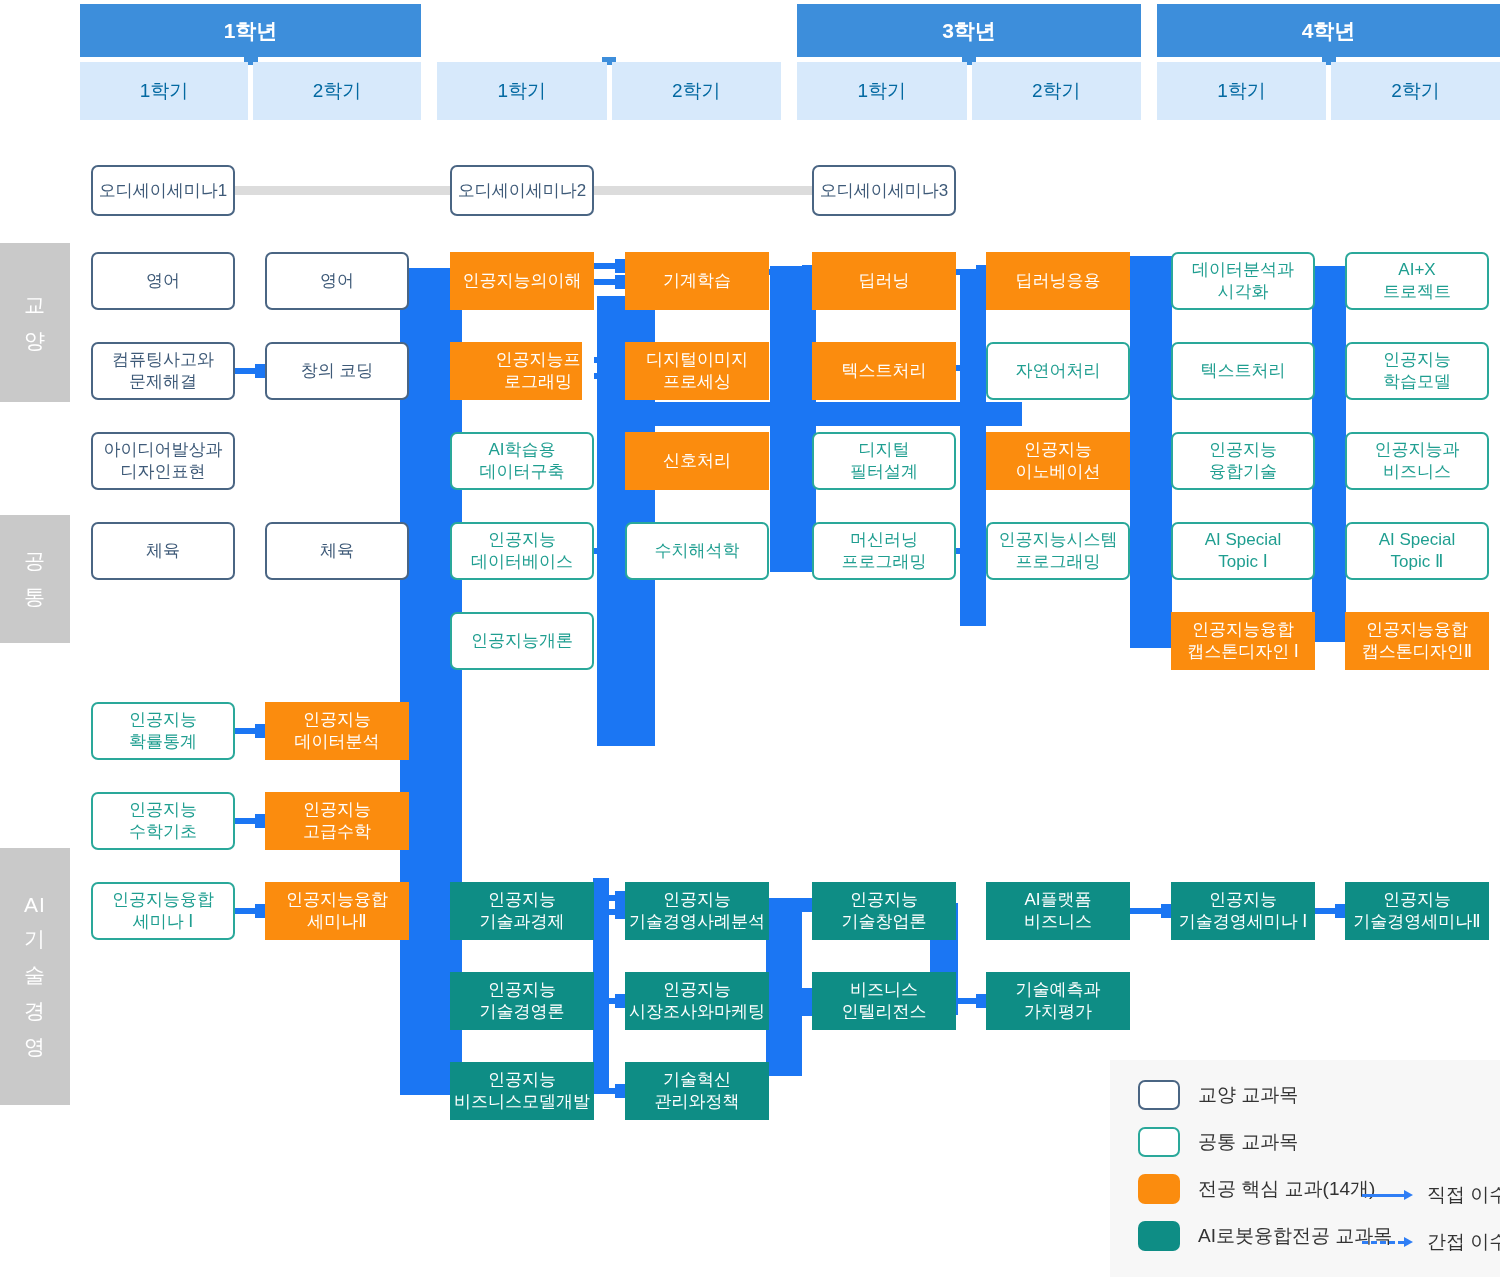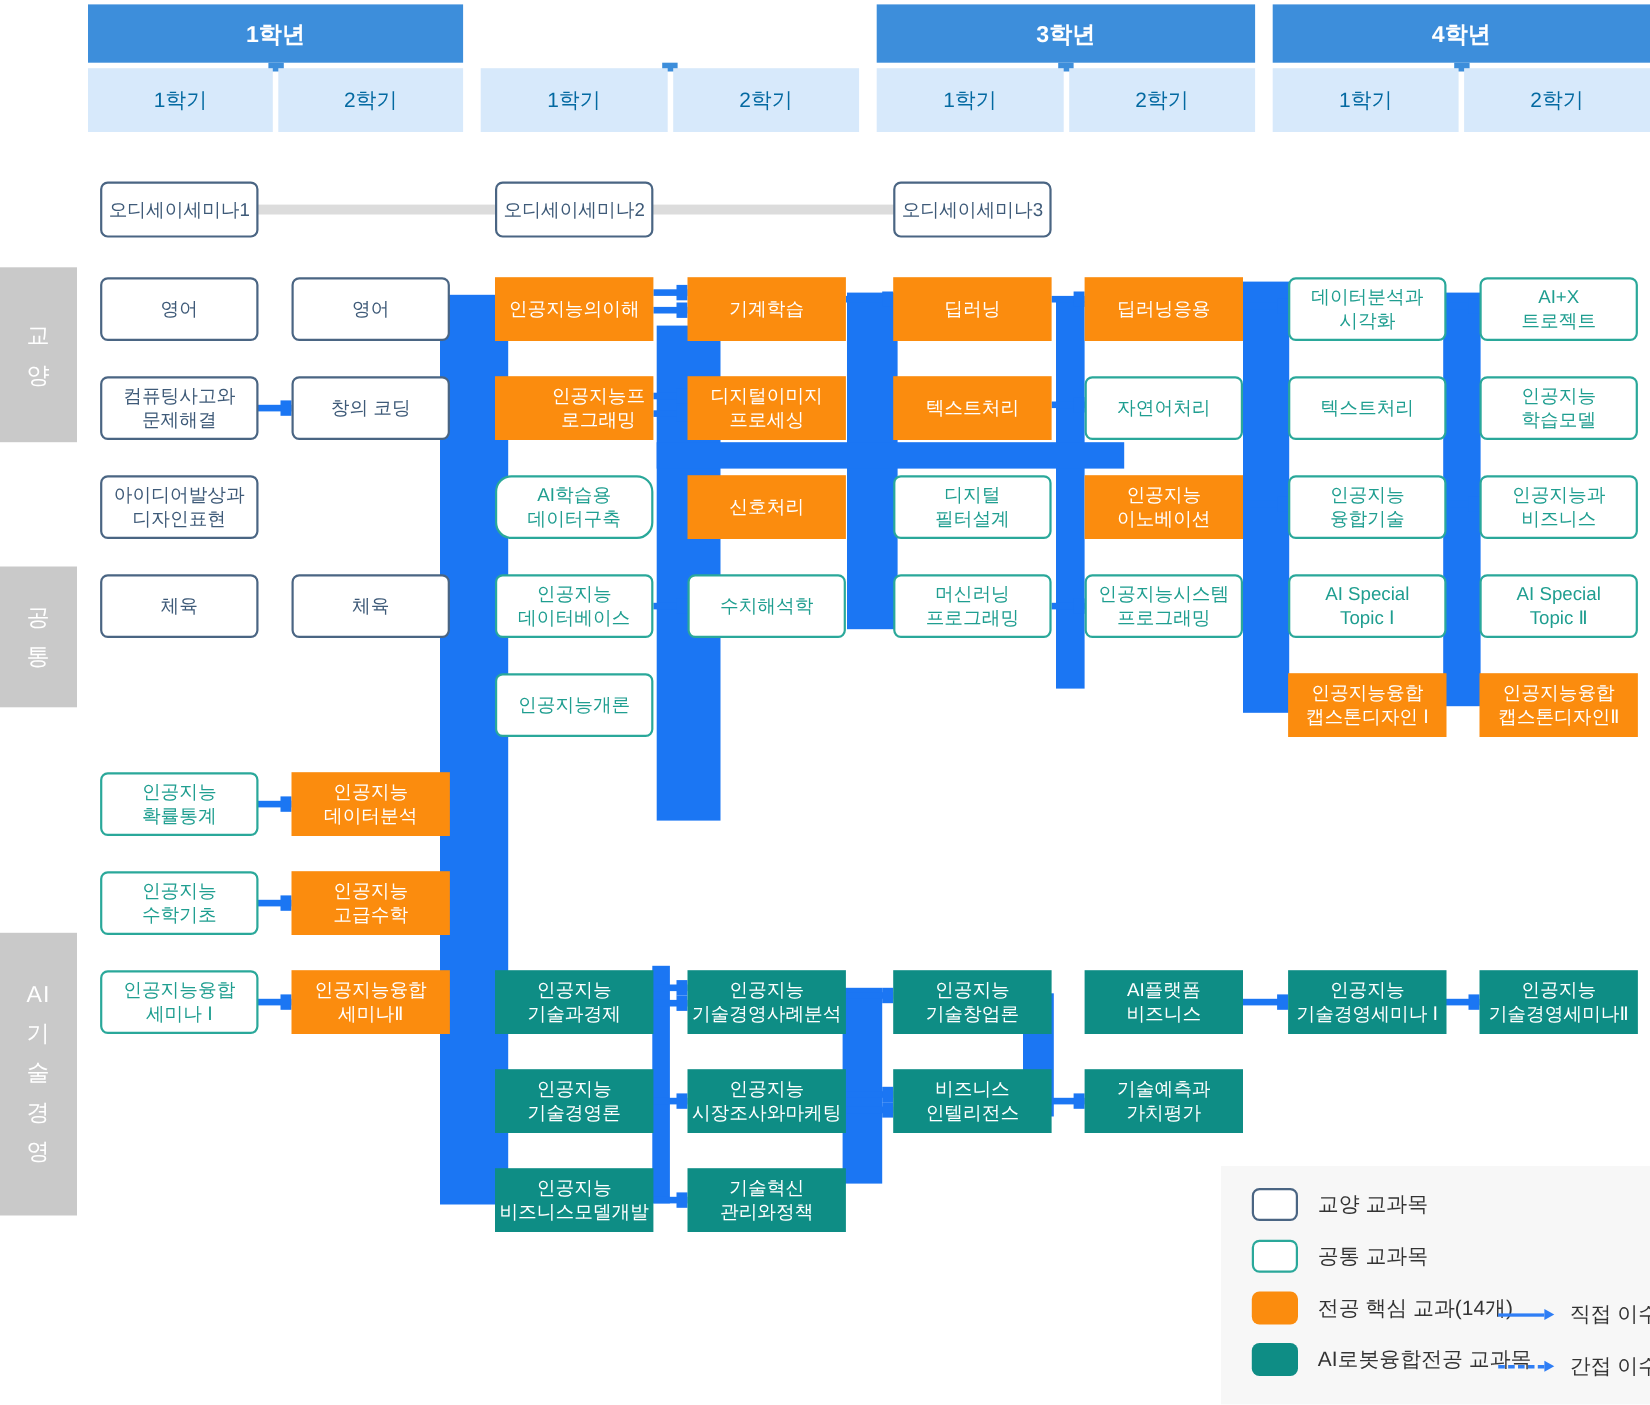--- a/index.html
+++ b/index.html
@@ -150,22 +150,22 @@
     <div class="box ge" style="left: 265px; top: 252px; width: 144px; height: 58px;">영어</div>
     <div class="box ge" style="left: 265px; top: 342px; width: 144px; height: 58px;">창의 코딩</div>
     <div class="box ge" style="left: 265px; top: 522px; width: 144px; height: 58px;">체육</div>
     <div class="box core" style="left: 265px; top: 702px; width: 144px; height: 58px;">인공지능
 데이터분석</div>
     <div class="box core" style="left: 265px; top: 792px; width: 144px; height: 58px;">인공지능
 고급수학</div>
     <div class="box core" style="left: 265px; top: 882px; width: 144px; height: 58px;">인공지능융합
 세미나Ⅱ</div>
     <div class="box core" style="left: 450px; top: 252px; width: 144px; height: 58px;">인공지능의이해</div>
-    <div class="box core" style="left: 450px; top: 342px; width: 144px; height: 58px; padding-left: 44px;">인공지능프로그래밍</div>
-    <div class="box common" style="left: 450px; top: 432px; width: 144px; height: 58px; border-radius: 15px;">AI학습용
+    <div class="box core" style="left: 450px; top: 342px; width: 132px; height: 58px; padding-left: 44px;">인공지능프로그래밍</div>
+    <div class="box common" style="left: 450px; top: 432px; width: 144px; height: 58px;">AI학습용
 데이터구축</div>
     <div class="box common" style="left: 450px; top: 522px; width: 144px; height: 58px;">인공지능
 데이터베이스</div>
     <div class="box common" style="left: 450px; top: 612px; width: 144px; height: 58px;">인공지능개론</div>
     <div class="box airobot" style="left: 450px; top: 882px; width: 144px; height: 58px;">인공지능
 기술과경제</div>
     <div class="box airobot" style="left: 450px; top: 972px; width: 144px; height: 58px;">인공지능
 기술경영론</div>
     <div class="box airobot" style="left: 450px; top: 1062px; width: 144px; height: 58px;">인공지능
 비즈니스모델개발</div>

